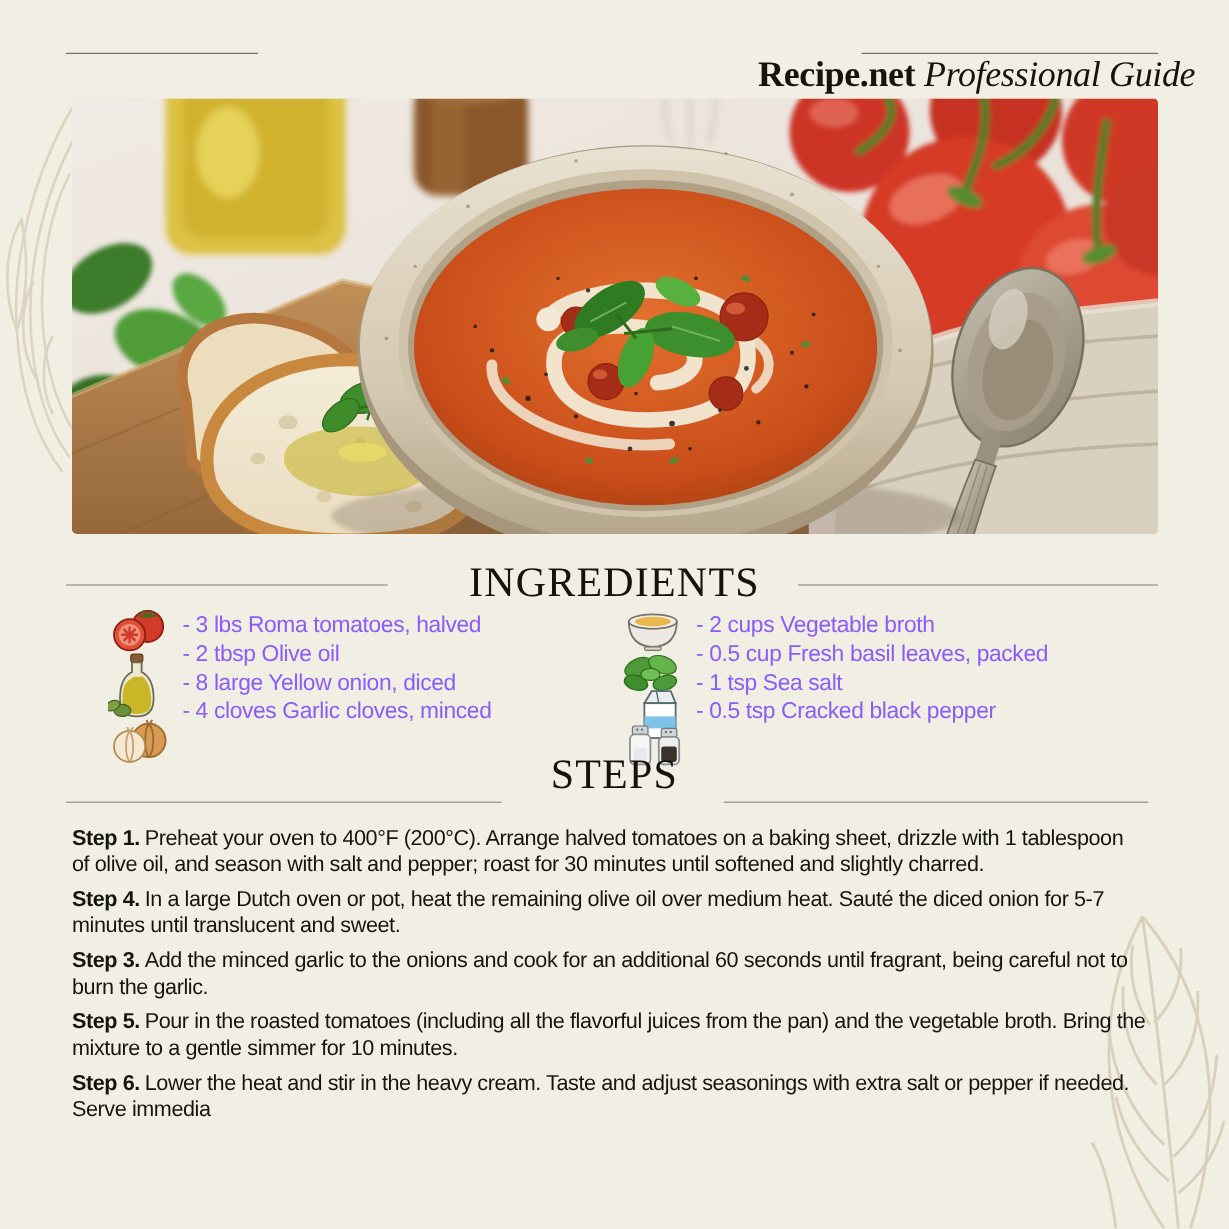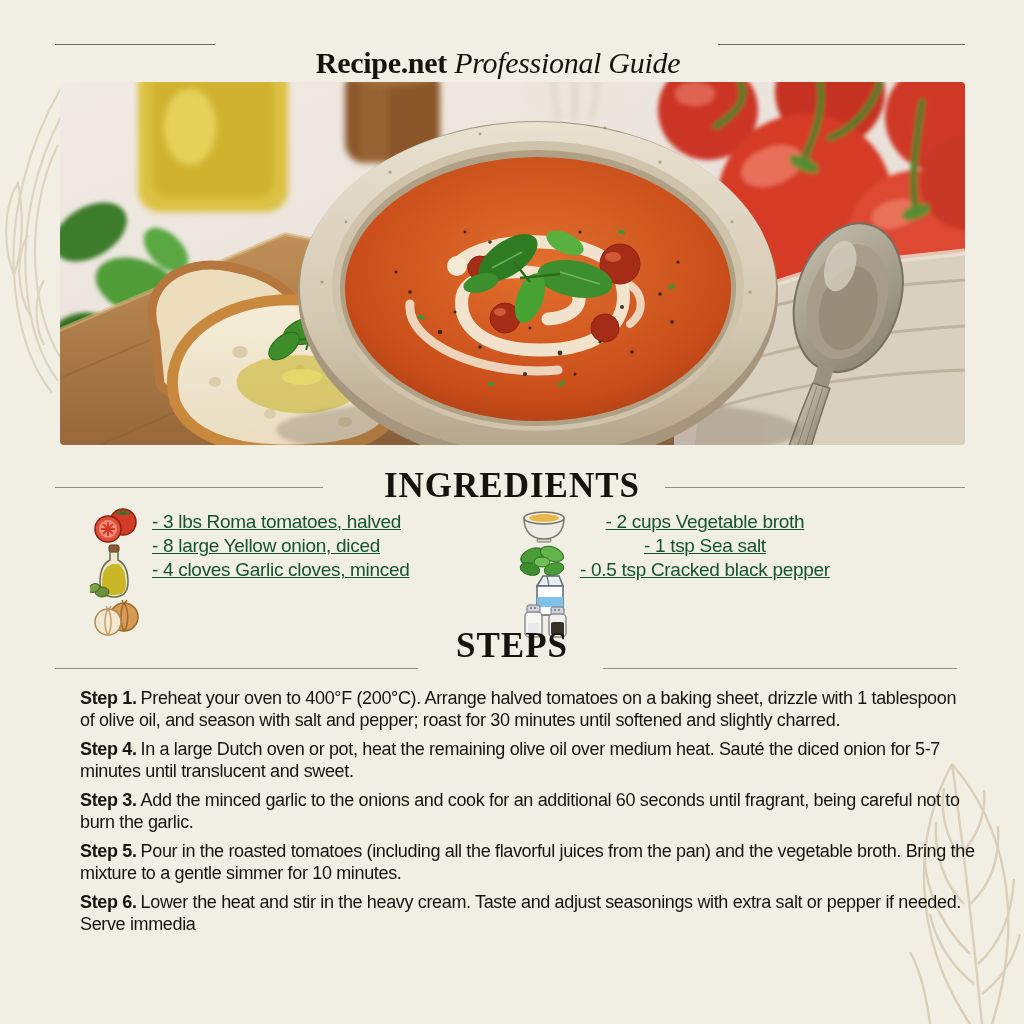--- a/index.html
+++ b/index.html
@@ -2,41 +2,41 @@
 <html><head>
 <meta charset="utf-8">
 <style>
   html,body{margin:0;padding:0;background:#f1efe4;}
   .page{position:relative;width:1024px;height:1024px;background:#f1efe4;overflow:hidden;
         font-family:"Liberation Sans",sans-serif;color:#17150f;}
   
   .hdr-rule{position:absolute;height:1px;background:#6f6c60;}
   .hdr-rule.left{left:55px;top:44px;width:160px;}
   .hdr-rule.right{left:718px;top:44px;width:247px;}
-  .hdr-title{position:absolute;left:0;top:26px;width:996px;text-align:center;
+  .hdr-title{position:absolute;left:0;top:26px;width:996px;text-align:right;
              font-family:"Liberation Serif",serif;font-size:30px;letter-spacing:-0.3px;color:#15130c;}
   .hdr-title .brand{font-weight:700;}
   .hdr-title .subtitle{font-style:italic;font-weight:400;}
   
   .hero{position:absolute;left:60px;top:82px;width:905px;height:363px;margin:0;
         border-radius:4px;overflow:hidden;background:#e9e2da;}
   .hero svg{display:block;}
   
   .sec-rule{position:absolute;height:1px;background:#93907f;}
   .sec-title{position:absolute;left:0;width:1024px;text-align:center;
-             font-family:"Liberation Serif",serif;font-weight:700;font-size:35px;
+             font-family:"Liberation Serif",serif;font-weight:400;font-size:35px;
              letter-spacing:1px;color:#15130c;margin:0;}
   
   .ing-icon{position:absolute;}
   .ing-list{position:absolute;margin:0;padding:0;list-style:none;
-            font-size:19px;line-height:23.8px;letter-spacing:-0.3px;color:#14532d;text-decoration:underline;}
+            font-size:19px;line-height:23.8px;letter-spacing:-0.3px;color:#8b5cf6;}
   .ing-list.left{left:152px;top:510px;}
-  .ing-list.right{left:580px;top:510px;text-align:center;}
-  
-  .steps-body{position:absolute;left:80px;top:687px;width:895px;}
+  .ing-list.right{left:580px;top:510px;}
+  
+  .steps-body{position:absolute;left:60px;top:687px;width:895px;}
   .step{margin:0 0 7px 0;font-size:18px;line-height:22px;letter-spacing:-0.35px;color:#15140f;}
   .step b{font-weight:700;margin-right:4px;}
   
   .ornament{position:absolute;pointer-events:none;}
   .ornament.branch{left:0;top:75px;}
   .ornament.leaf{right:0;bottom:0;}
 </style>
 </head>
 <body>
 
@@ -320,25 +320,27 @@
     <rect x="6" y="25" width="11" height="11" rx="2" fill="#e7e9ec"></rect>
     <rect x="29" y="9" width="13" height="8" rx="2" fill="#cfd2d6" stroke="#70757c"></rect>
     <circle cx="33" cy="12" r="1" fill="#70757c"></circle>
       <circle cx="37" cy="12" r="1" fill="#70757c"></circle>
     <rect x="27" y="16" width="17" height="23" rx="4" fill="#f0f0ec" stroke="#8a8e94" stroke-width="1.5"></rect>
     <rect x="29" y="24" width="13" height="13" rx="2" fill="#3a332c"></rect>
   </svg>
 
   <ul class="ing-list left">
     <li>- 3 lbs Roma tomatoes, halved</li>
+    <li>- 2 tbsp Olive oil</li>
     <li>- 8 large Yellow onion, diced</li>
     <li>- 4 cloves Garlic cloves, minced</li>
   </ul>
   <ul class="ing-list right">
     <li>- 2 cups Vegetable broth</li>
+    <li>- 0.5 cup Fresh basil leaves, packed</li>
     <li>- 1 tsp Sea salt</li>
     <li>- 0.5 tsp Cracked black pepper</li>
   </ul>
 
   <div class="sec-rule" style="left:55px;top:668px;width:363px;"></div>
   <div class="sec-rule" style="left:603px;top:668px;width:354px;"></div>
   <h2 class="sec-title" style="top:626px;">STEPS</h2>
 
   <div class="steps-body">
     <p class="step"><b>Step 1.</b><span>Preheat your oven to 400°F (200°C). Arrange halved tomatoes on a baking sheet, drizzle with 1 tablespoon of olive oil, and season with salt and pepper; roast for 30 minutes until softened and slightly charred.</span></p>

